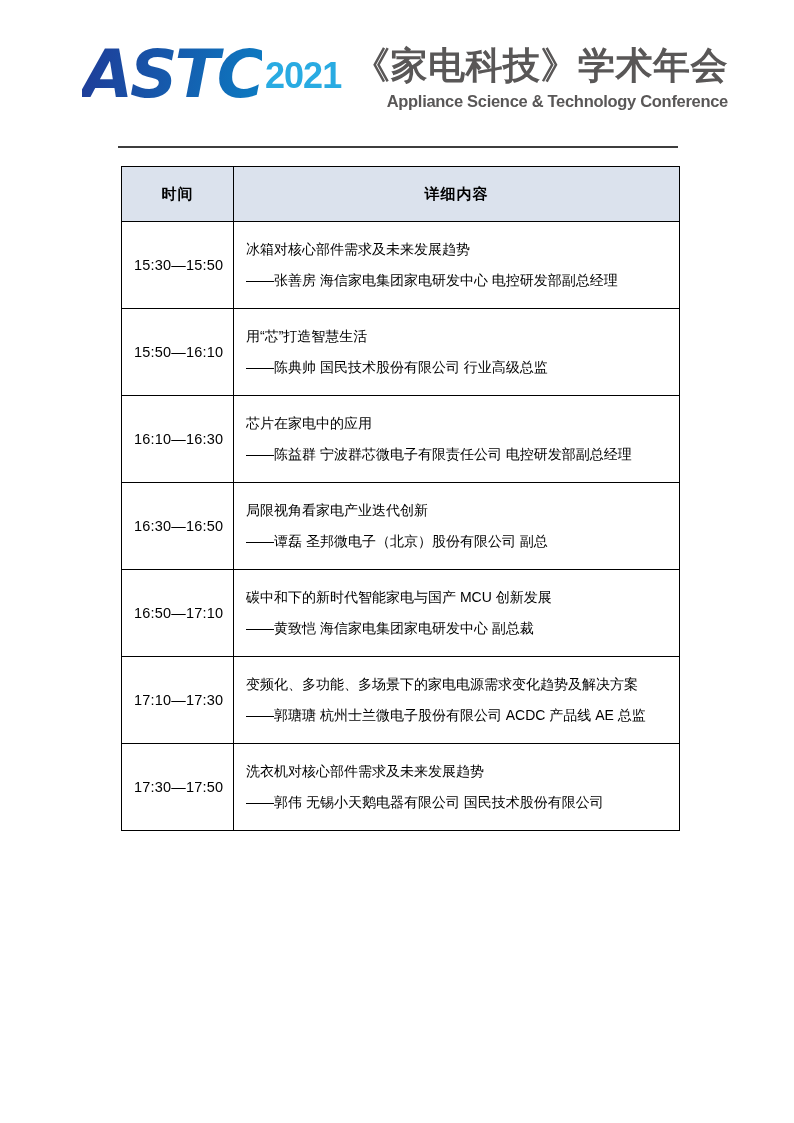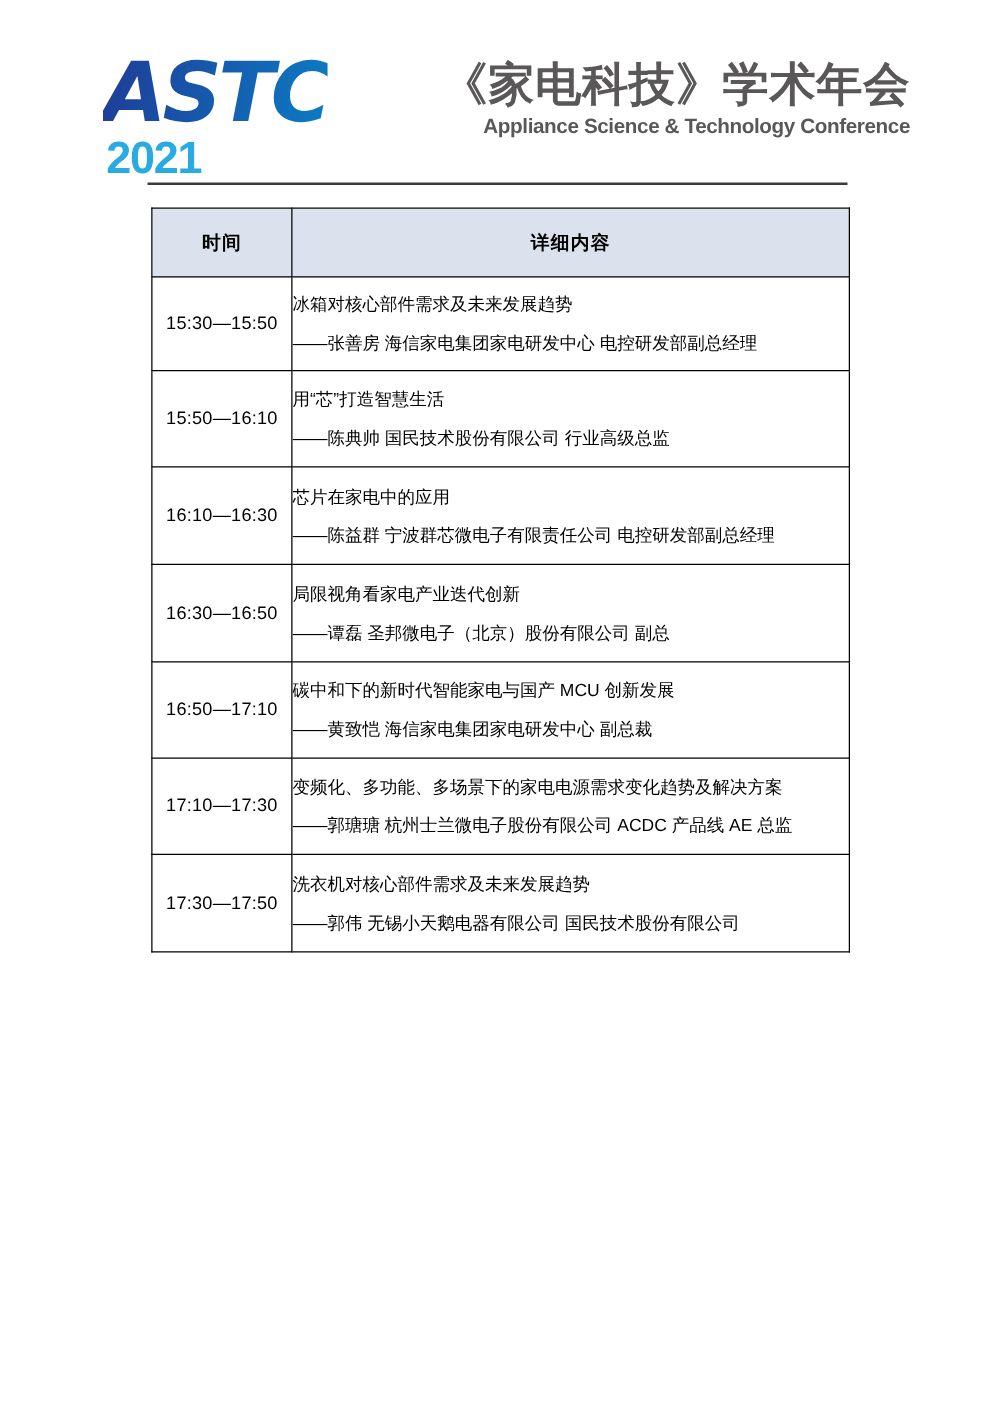--- a/index.html
+++ b/index.html
@@ -16,23 +16,22 @@
     overflow:hidden;
     margin:0 auto;
   }
 
   
   .logo {
     position:absolute;
     left:82px;
     top:44px;
     display:flex;
-    align-items:flex-start;
+    align-items:center;
     line-height:1;
-    flex-direction:column;
   }
   .logo-astc {
     font-family:"DejaVu Sans","Liberation Sans",sans-serif;
     font-weight:bold;
     font-style:italic;
     font-size:66px;
     letter-spacing:-3px;
     line-height:0.95;
     color:#1b55a5;
   }
@@ -58,20 +57,21 @@
     right:66px;
     text-align:right;
     color:var(--brand-gray,#595757);
   }
   .brand-cn {
     font-size:37px;
     font-weight:800;
     letter-spacing:0.5px;
     line-height:1.15;
     white-space:nowrap;
+    font-family:Liberation Mono, monospace;
   }
   .brand-en {
     font-size:16.5px;
     font-weight:bold;
     letter-spacing:-0.3px;
     margin-top:2px;
     white-space:nowrap;
   }
   .rule {
     position:absolute;
@@ -88,21 +88,21 @@
     left:121px;
     top:166px;
     width:559px;
     border-collapse:collapse;
     table-layout:fixed;
     font-size:14px;
   }
   .col-time { width:112px; }
   table.schedule td {
     border:1.5px solid var(--table-border,#000);
-    padding:0;
+    padding:12px;
     vertical-align:middle;
   }
   tr.hrow { height:55px; }
   tr.r0 { height:75px; }
   tr.r1 { height:77px; }
   tr.r2 { height:78px; }
   tr.r3 { height:78px; }
   tr.r4 { height:77px; }
   tr.r5 { height:77px; }
   tr.r6 { height:78px; }

